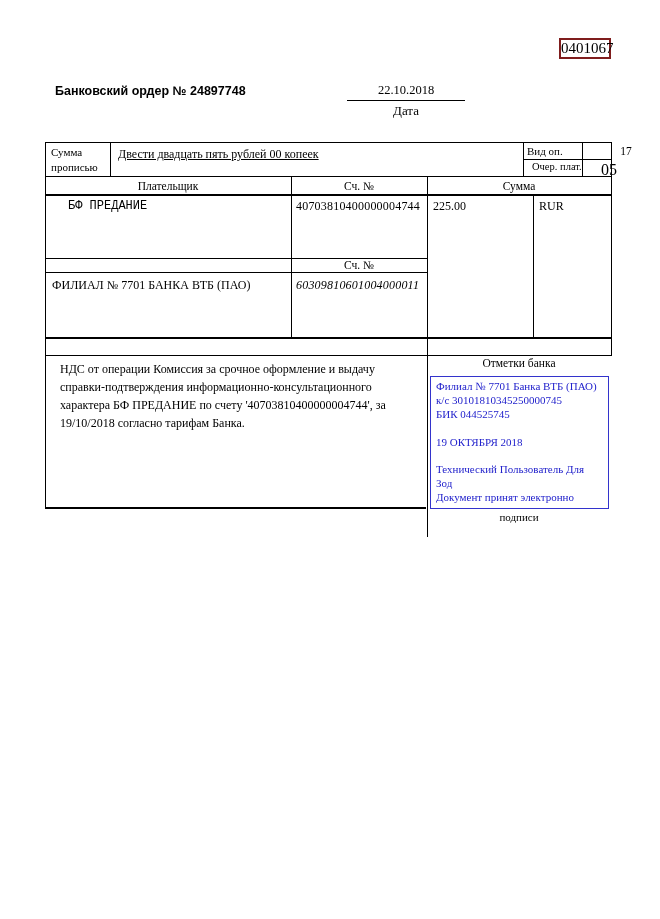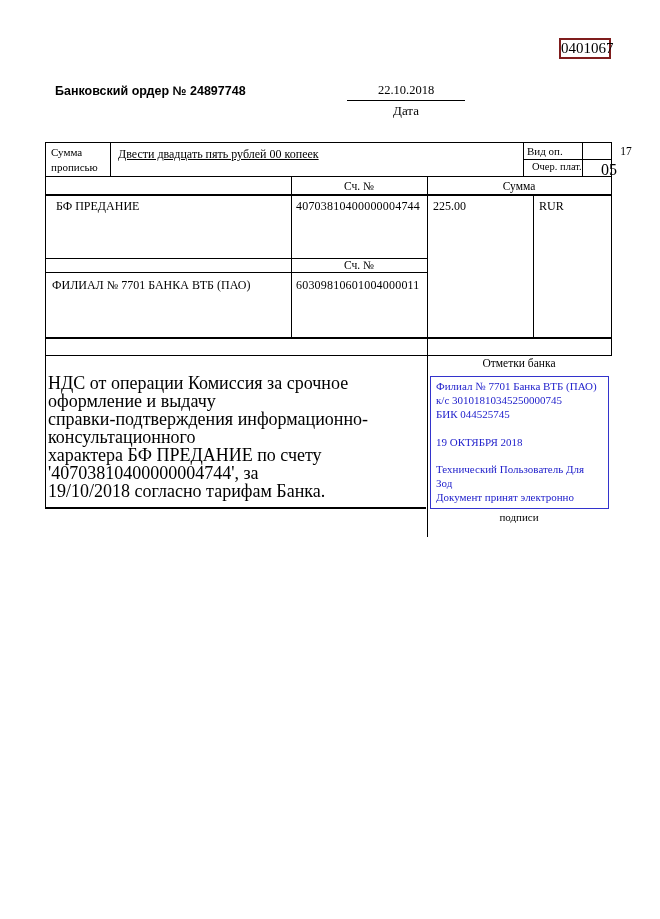--- a/index.html
+++ b/index.html
@@ -47,34 +47,34 @@
 
   .vidop-label { left: 527px; top: 145px; font-size: 11px; }
   .vidop-value { left: 612px; top: 145px; width: 28px; font-size: 11.5px; }
   .ocher-label { left: 526px; top: 161px; font-size: 10.5px; margin-left: 6px; }
   .ocher-value { left: 595px; top: 161px; width: 28px; font-size: 16px; }
 
   .payer-hdr   { left: 45px;  top: 180px; width: 246px; }
   .payer-acct-hdr { left: 291px; top: 180px; width: 136px; }
   .sum-hdr     { left: 427px; top: 180px; width: 184px; }
 
-  .payer-name  { left: 56px;  top: 199px; }
+  .payer-name  { left: 68px;  top: 199px; font-family: Liberation Mono, monospace; }
   .payer-acct  { left: 296px; top: 199px; letter-spacing: 0.2px; }
   .sum-amount  { left: 433px; top: 199px; }
   .sum-cur     { left: 539px; top: 199px; }
 
   .payee-hdr   { left: 45px;  top: 259px; width: 246px; }
   .payee-acct-hdr { left: 291px; top: 259px; width: 136px; }
   .payee-name  { left: 52px;  top: 278px; }
-  .payee-acct  { left: 296px; top: 278px; letter-spacing: 0.2px; }
+  .payee-acct  { left: 296px; top: 278px; letter-spacing: 0.2px; font-style: italic; }
 
   .purpose-hdr { left: 45px; top: 340px; width: 382px; }
   .purpose-text {
-    left: 48px; top: 360px; width: 372px;
-    font-size: 18px; line-height: 18px; margin-top: 14px;
+    left: 60px; top: 360px; width: 372px;
+    font-size: 12px; line-height: 18px;
   }
 
   .bankmarks-hdr { left: 427px; top: 357px; width: 184px; }
   .stamp-box {
     left: 430px; top: 376px; width: 167px;
     padding: 3px 5px;
     border: 1px solid #3333cc;
     color: #2222cc;
     font-size: 11px; line-height: 13.9px;
   }
@@ -114,20 +114,21 @@
   <div class="vline" style="left:533px; top:194px; height:143px;"></div>
 
   <div class="abs sum-label cell-label pre">Сумма
 прописью</div>
   <div class="abs sum-words">Двести двадцать пять рублей 00 копеек</div>
   <div class="abs vidop-label">Вид оп.</div>
   <div class="abs vidop-value center">17</div>
   <div class="abs ocher-label">Очер. плат.</div>
   <div class="abs ocher-value center">05</div>
 
+  <div class="abs payer-hdr hdr center">Плательщик</div>
   <div class="abs payer-acct-hdr hdr center">Сч. №</div>
   <div class="abs sum-hdr hdr center">Сумма</div>
 
   <div class="abs payer-name val">БФ ПРЕДАНИЕ</div>
   <div class="abs payer-acct val">40703810400000004744</div>
   <div class="abs sum-amount val">225.00</div>
   <div class="abs sum-cur val">RUR</div>
 
   <div class="abs payee-acct-hdr hdr center">Сч. №</div>
 

